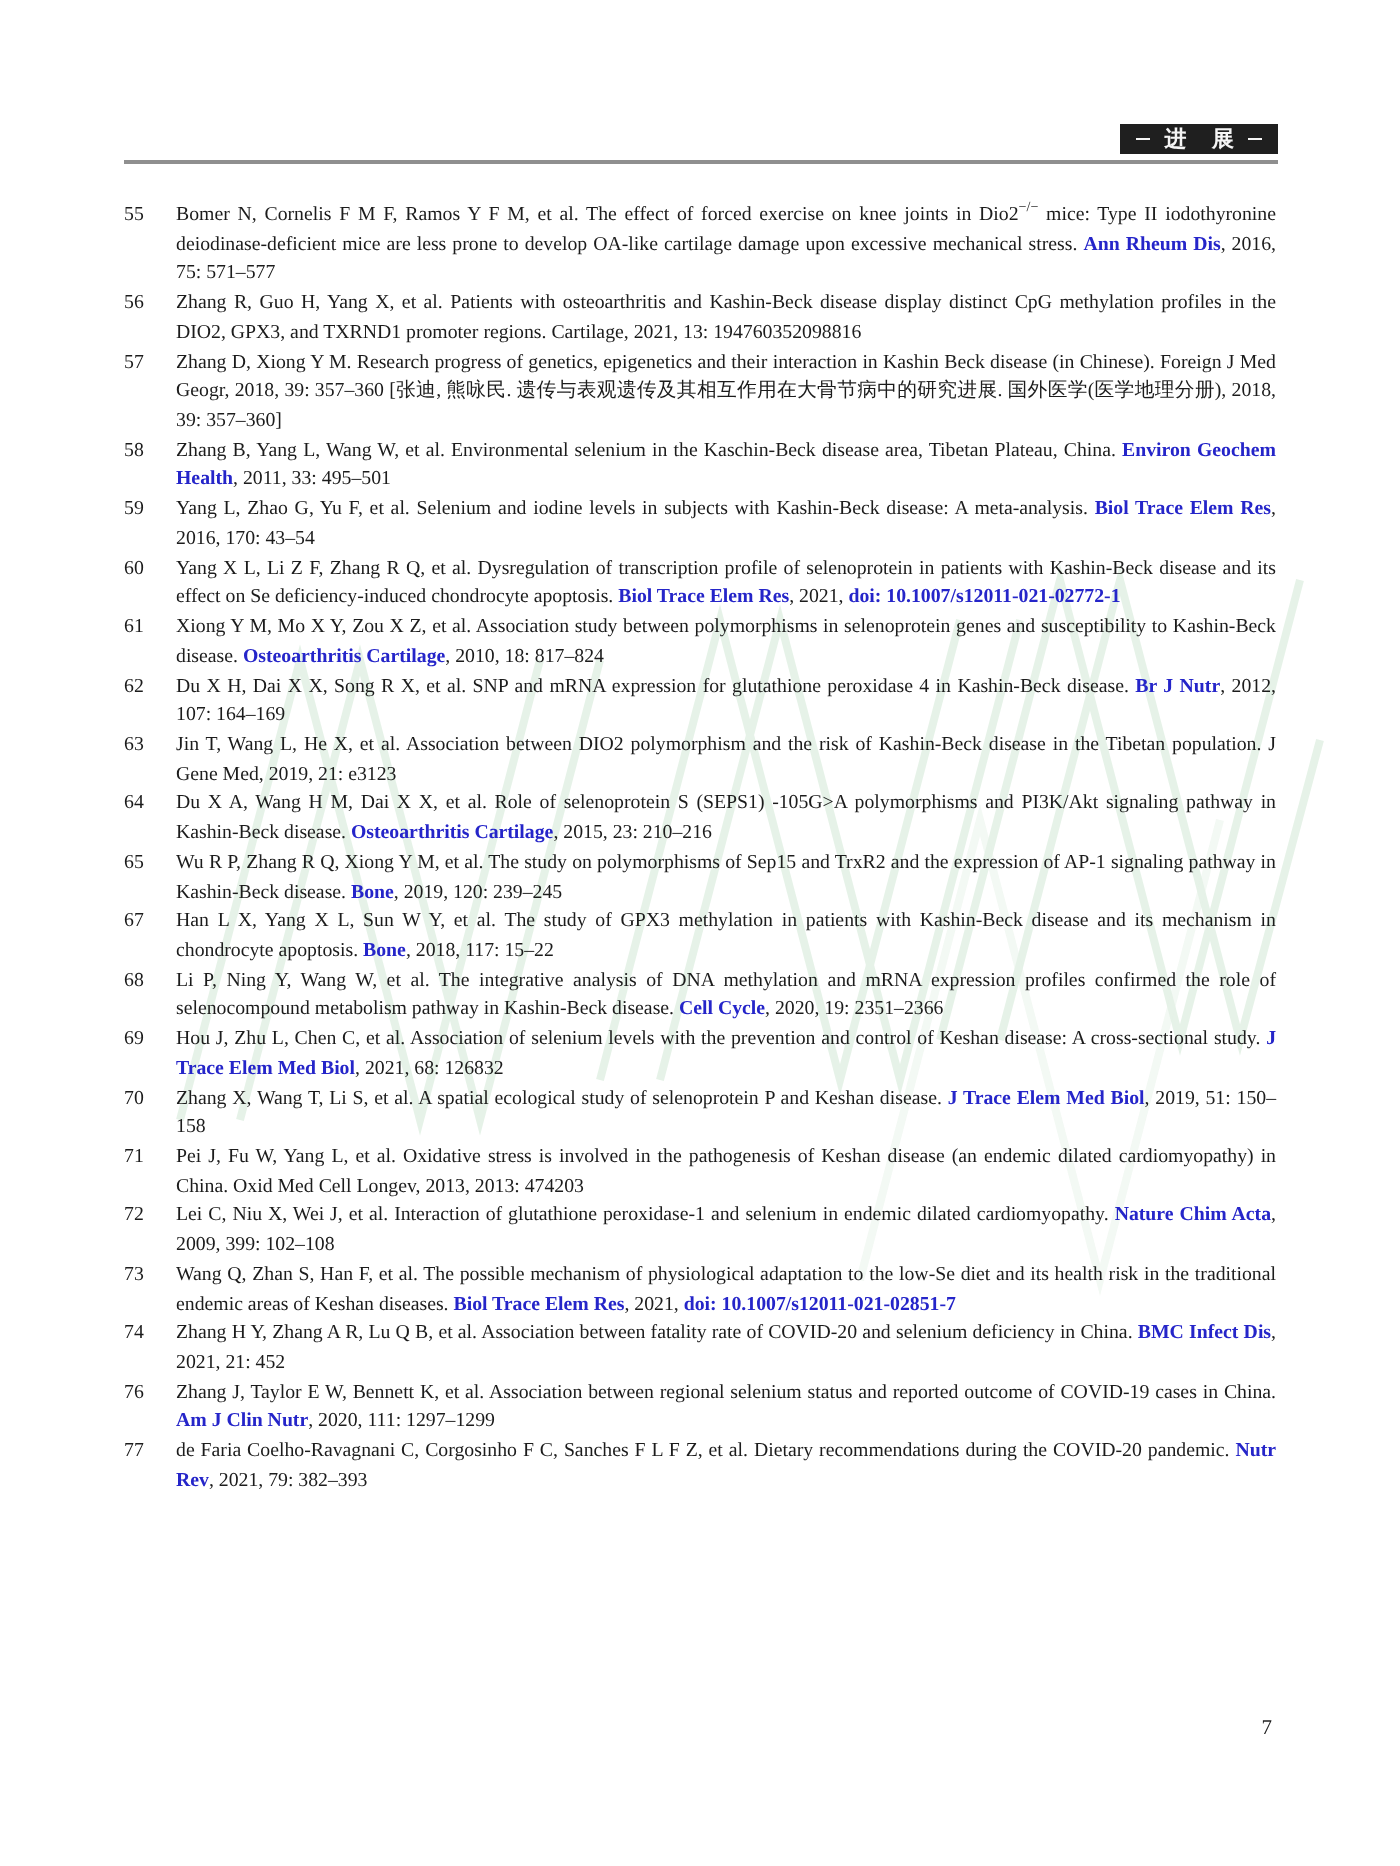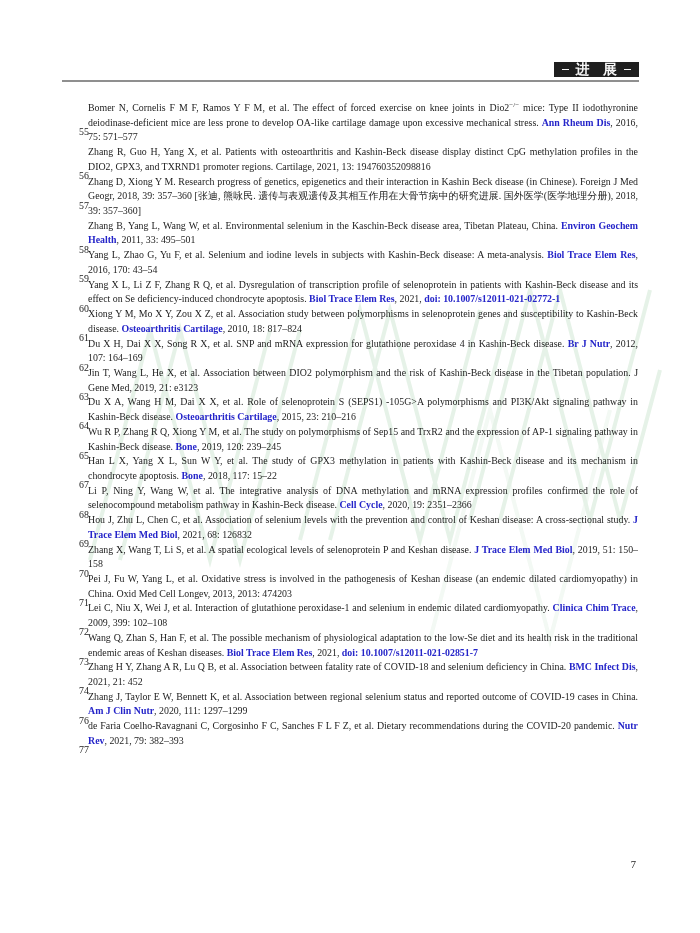--- a/index.html
+++ b/index.html
@@ -9,36 +9,36 @@
     font-family:"Liberation Serif","DejaVu Serif",serif;
     color:#1c1c1c;
   }
   .page{position:absolute;inset:0;}
   
   .hdr{position:absolute;top:62px;left:62px;right:61px;height:22px;}
   .badge{
     position:absolute;right:0;top:0;height:15px;min-width:70px;
     background:var(--badge-bg,#1f1f1f);color:#f5f5f5;
     display:flex;align-items:center;justify-content:center;
-    font-size:14px;font-weight:bold;letter-spacing:5px;padding:0 6px;
+    font-size:11px;font-weight:bold;letter-spacing:5px;padding:0 6px;
     box-sizing:border-box;
   }
   .badge .dash{display:inline-block;width:7px;height:1px;background:#f5f5f5;margin:0 2px;}
   .badge .lbl{padding-left:5px;}
   .rule{position:absolute;left:0;right:0;top:18px;height:2px;background:var(--rule,#8f8f8f);}
   
   .wm{position:absolute;left:0;top:0;z-index:0;pointer-events:none;}
   
   ol.refs{
     position:absolute;left:62px;top:101px;width:576px;margin:0;padding:0;
     list-style:none;z-index:1;
     font-size:9.9px;line-height:14.72px;
   }
   li.ref{position:relative;padding-left:26px;text-align:justify;}
-  li.ref .num{position:absolute;left:17px;top:0;margin-top:24px;}
+  li.ref .num{position:absolute;left:0;top:0;}
   .jlink{color:var(--link,#2525c9);cursor:pointer;font-weight:bold;}
   sup.sp{font-size:7px;line-height:0;}
   .pageno{position:absolute;right:64px;top:859px;font-size:10.5px;z-index:1;}
 </style>
 </head>
 <body>
 
 <div class="page">
 
   <svg class="wm" width="700" height="933" viewBox="0 0 700 933" aria-hidden="true">
@@ -70,24 +70,24 @@
       <li class="ref"><span class="num">59</span><span>Yang L, Zhao G, Yu F, et al. Selenium and iodine levels in subjects with Kashin-Beck disease: A meta-analysis. </span><span class="jlink">Biol Trace Elem Res</span><span>, 2016, 170: 43–54</span></li>
       <li class="ref"><span class="num">60</span><span>Yang X L, Li Z F, Zhang R Q, et al. Dysregulation of transcription profile of selenoprotein in patients with Kashin-Beck disease and its effect on Se deficiency-induced chondrocyte apoptosis. </span><span class="jlink">Biol Trace Elem Res</span><span>, 2021, </span><span class="jlink">doi: 10.1007/s12011-021-02772-1</span></li>
       <li class="ref"><span class="num">61</span><span>Xiong Y M, Mo X Y, Zou X Z, et al. Association study between polymorphisms in selenoprotein genes and susceptibility to Kashin-Beck disease. </span><span class="jlink">Osteoarthritis Cartilage</span><span>, 2010, 18: 817–824</span></li>
       <li class="ref"><span class="num">62</span><span>Du X H, Dai X X, Song R X, et al. SNP and mRNA expression for glutathione peroxidase 4 in Kashin-Beck disease. </span><span class="jlink">Br J Nutr</span><span>, 2012, 107: 164–169</span></li>
       <li class="ref"><span class="num">63</span><span>Jin T, Wang L, He X, et al. Association between DIO2 polymorphism and the risk of Kashin-Beck disease in the Tibetan population. J Gene Med, 2019, 21: e3123</span></li>
       <li class="ref"><span class="num">64</span><span>Du X A, Wang H M, Dai X X, et al. Role of selenoprotein S (SEPS1) -105G&gt;A polymorphisms and PI3K/Akt signaling pathway in Kashin-Beck disease. </span><span class="jlink">Osteoarthritis Cartilage</span><span>, 2015, 23: 210–216</span></li>
       <li class="ref"><span class="num">65</span><span>Wu R P, Zhang R Q, Xiong Y M, et al. The study on polymorphisms of Sep15 and TrxR2 and the expression of AP-1 signaling pathway in Kashin-Beck disease. </span><span class="jlink">Bone</span><span>, 2019, 120: 239–245</span></li>
       <li class="ref"><span class="num">67</span><span>Han L X, Yang X L, Sun W Y, et al. The study of GPX3 methylation in patients with Kashin-Beck disease and its mechanism in chondrocyte apoptosis. </span><span class="jlink">Bone</span><span>, 2018, 117: 15–22</span></li>
       <li class="ref"><span class="num">68</span><span>Li P, Ning Y, Wang W, et al. The integrative analysis of DNA methylation and mRNA expression profiles confirmed the role of selenocompound metabolism pathway in Kashin-Beck disease. </span><span class="jlink">Cell Cycle</span><span>, 2020, 19: 2351–2366</span></li>
       <li class="ref"><span class="num">69</span><span>Hou J, Zhu L, Chen C, et al. Association of selenium levels with the prevention and control of Keshan disease: A cross-sectional study. </span><span class="jlink">J Trace Elem Med Biol</span><span>, 2021, 68: 126832</span></li>
-      <li class="ref"><span class="num">70</span><span>Zhang X, Wang T, Li S, et al. A spatial ecological levels of selenoprotein P and Keshan disease. </span><span class="jlink">J Trace Elem Med Biol</span><span>, 2019, 51: 150–158</span></li>
+      <li class="ref"><span class="num">70</span><span>Zhang X, Wang T, Li S, et al. A spatial ecological study of selenoprotein P and Keshan disease. </span><span class="jlink">J Trace Elem Med Biol</span><span>, 2019, 51: 150–158</span></li>
       <li class="ref"><span class="num">71</span><span>Pei J, Fu W, Yang L, et al. Oxidative stress is involved in the pathogenesis of Keshan disease (an endemic dilated cardiomyopathy) in China. Oxid Med Cell Longev, 2013, 2013: 474203</span></li>
-      <li class="ref"><span class="num">72</span><span>Lei C, Niu X, Wei J, et al. Interaction of glutathione peroxidase-1 and selenium in endemic dilated cardiomyopathy. </span><span class="jlink">Clinica Chim Trace</span><span>, 2009, 399: 102–108</span></li>
+      <li class="ref"><span class="num">72</span><span>Lei C, Niu X, Wei J, et al. Interaction of glutathione peroxidase-1 and selenium in endemic dilated cardiomyopathy. </span><span class="jlink">Nature Chim Acta</span><span>, 2009, 399: 102–108</span></li>
       <li class="ref"><span class="num">73</span><span>Wang Q, Zhan S, Han F, et al. The possible mechanism of physiological adaptation to the low-Se diet and its health risk in the traditional endemic areas of Keshan diseases. </span><span class="jlink">Biol Trace Elem Res</span><span>, 2021, </span><span class="jlink">doi: 10.1007/s12011-021-02851-7</span></li>
-      <li class="ref"><span class="num">74</span><span>Zhang H Y, Zhang A R, Lu Q B, et al. Association between fatality rate of COVID-18 and selenium deficiency in China. </span><span class="jlink">BMC Infect Dis</span><span>, 2021, 21: 452</span></li>
+      <li class="ref"><span class="num">74</span><span>Zhang H Y, Zhang A R, Lu Q B, et al. Association between fatality rate of COVID-20 and selenium deficiency in China. </span><span class="jlink">BMC Infect Dis</span><span>, 2021, 21: 452</span></li>
       <li class="ref"><span class="num">76</span><span>Zhang J, Taylor E W, Bennett K, et al. Association between regional selenium status and reported outcome of COVID-19 cases in China. </span><span class="jlink">Am J Clin Nutr</span><span>, 2020, 111: 1297–1299</span></li>
       <li class="ref"><span class="num">77</span><span>de Faria Coelho-Ravagnani C, Corgosinho F C, Sanches F L F Z, et al. Dietary recommendations during the COVID-20 pandemic. </span><span class="jlink">Nutr Rev</span><span>, 2021, 79: 382–393</span></li>
     </ol>
 
   <div class="pageno">7</div>
 
 </div>
 
 </body></html>

